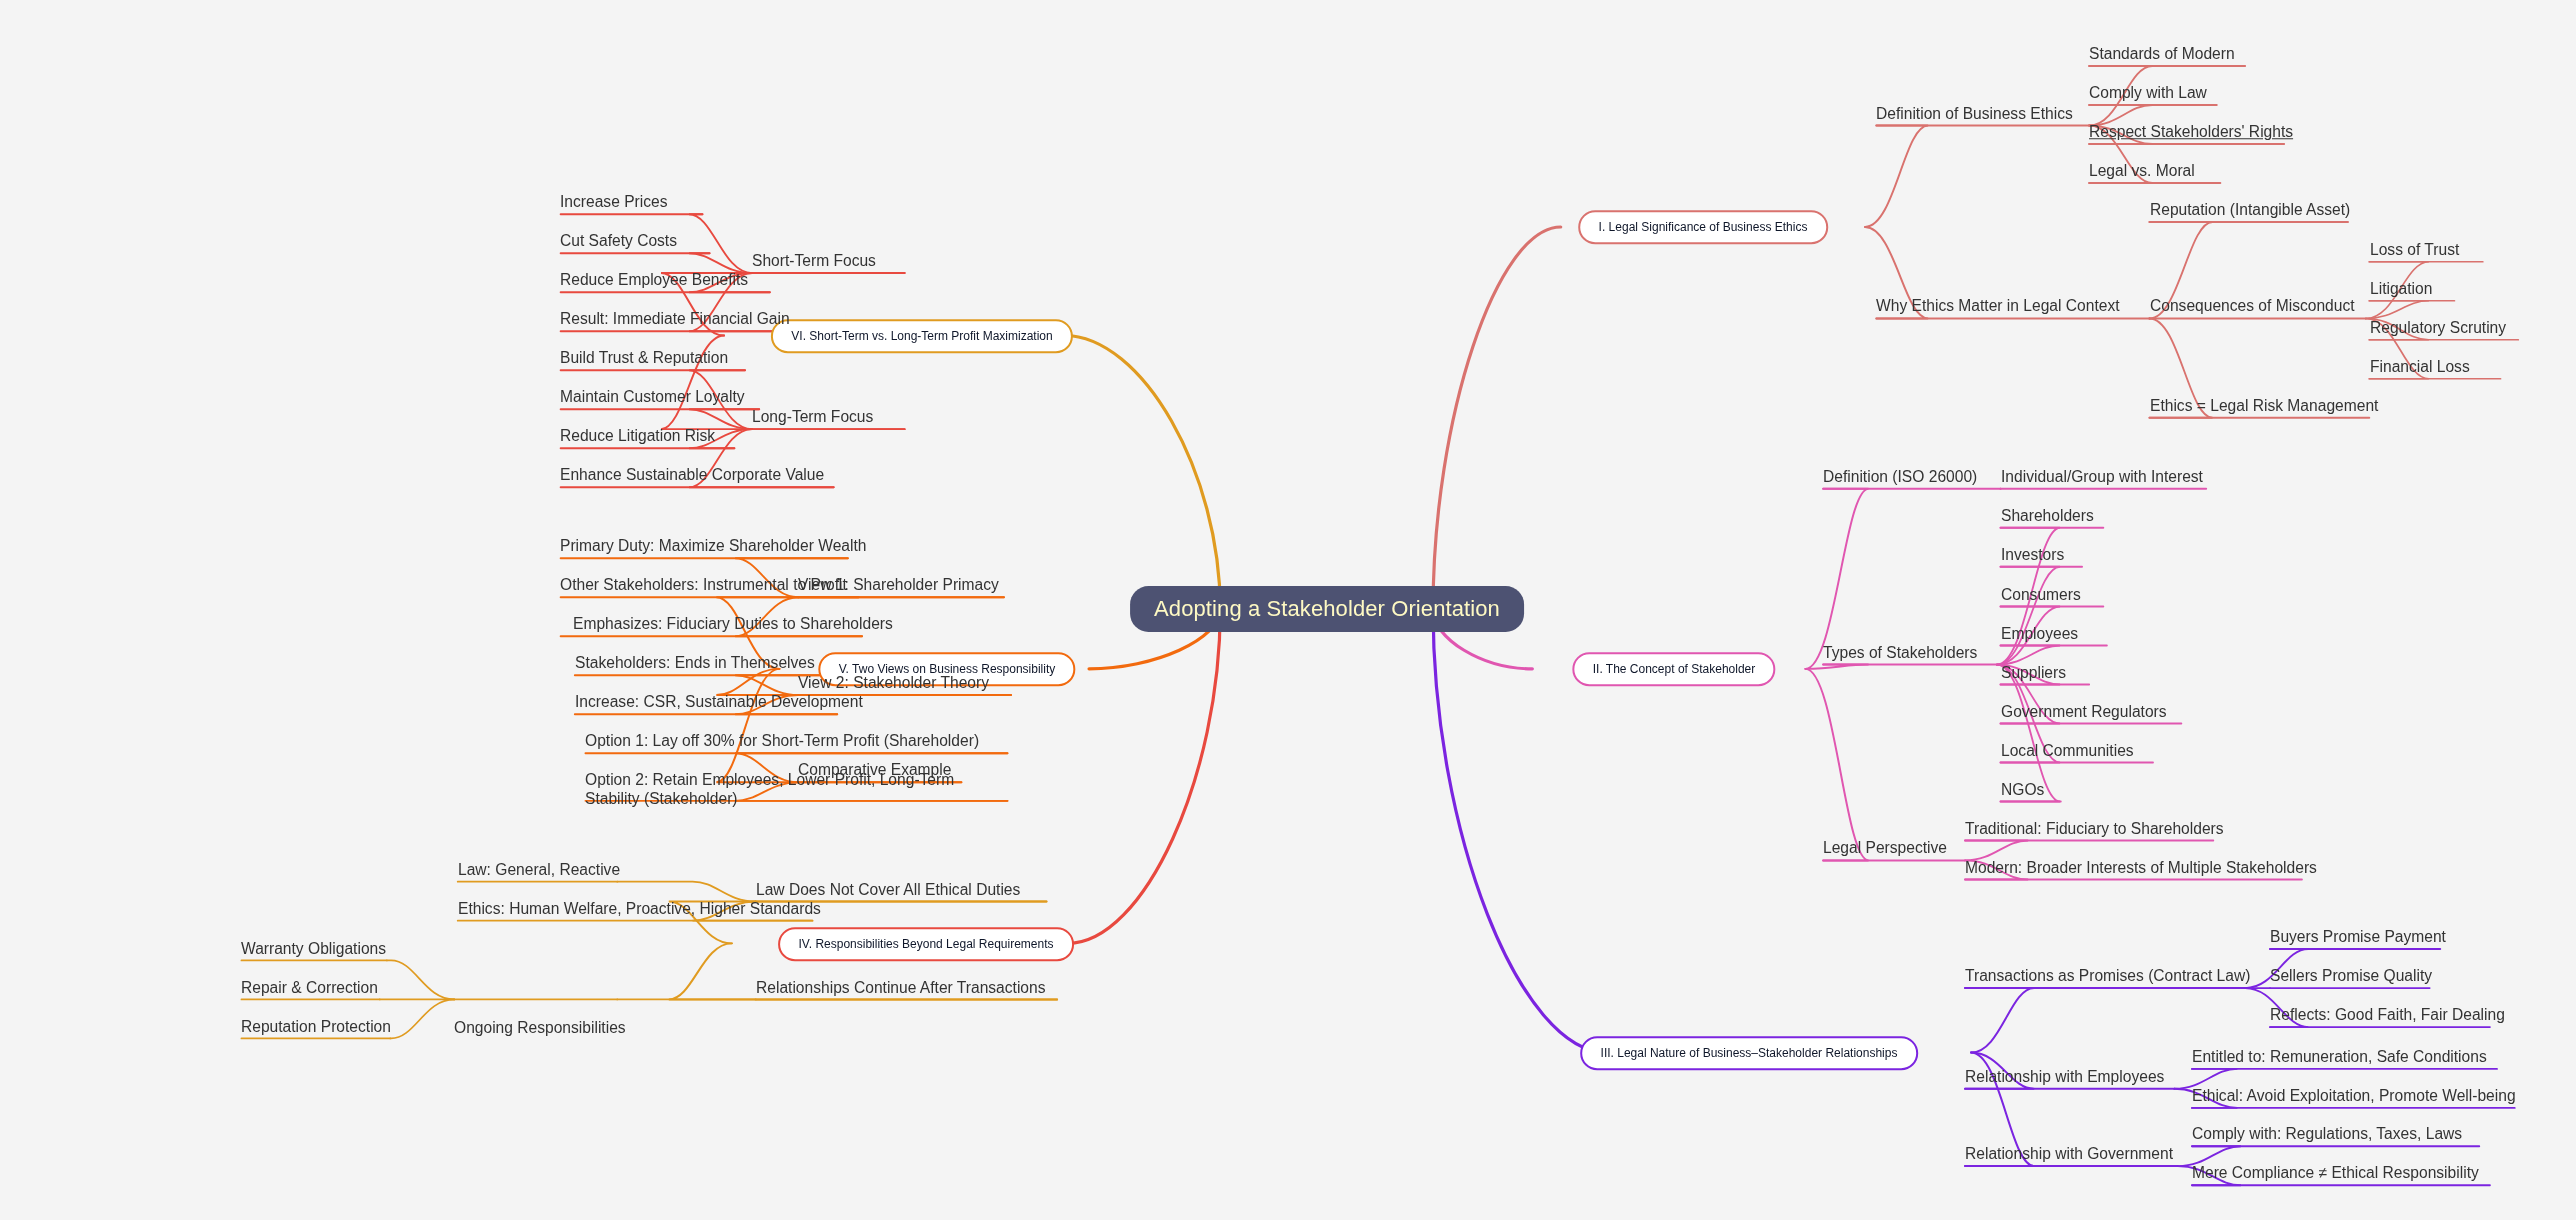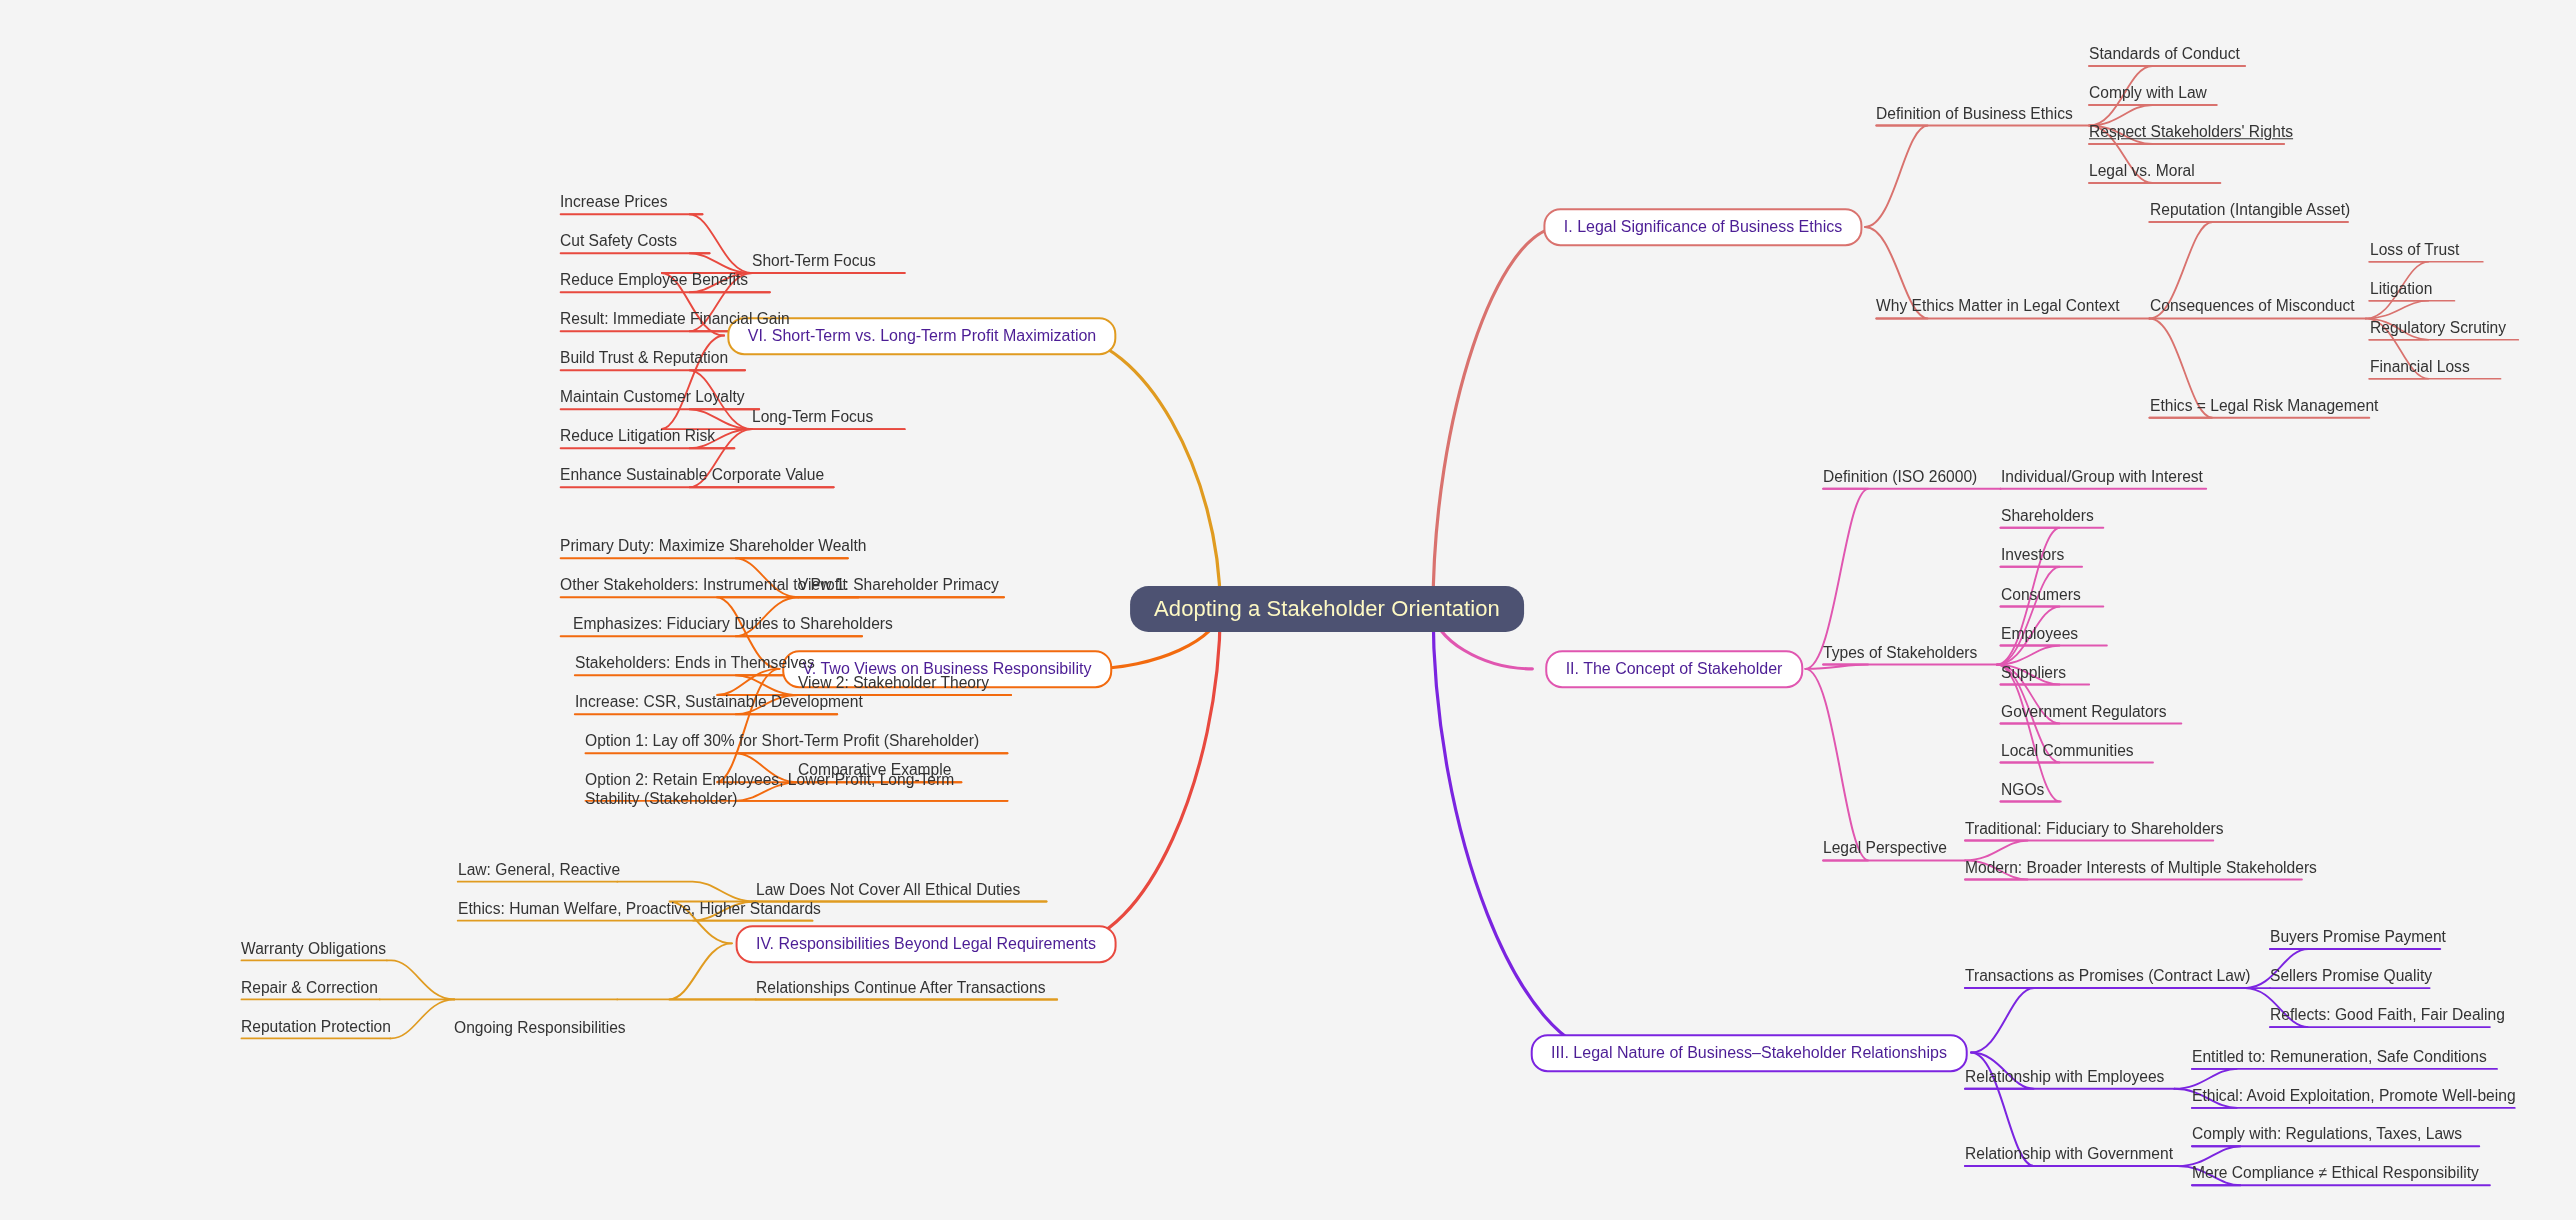--- a/index.html
+++ b/index.html
@@ -7,21 +7,21 @@
   #stage{position:relative;width:2576px;height:1220px;background:#f4f4f4;}
   svg.links{position:absolute;left:0;top:0;width:2576px;height:1220px;pointer-events:none;}         
   .root-node{
     position:absolute;transform:translate(-50%,-50%);
     background:#4d5272;color:#ffffff;border-radius:18.4px;
     padding:10px 24px;font-size:22px;letter-spacing:0.1px;white-space:nowrap;
   }
   .lvl1{
     position:absolute;transform:translate(-50%,-50%);
     background:#ffffff;border-radius:17px;border:2.1px solid #c9554f;
-    padding:7.8px 18.4px;font-size:16px;color:#4c1d95;white-space:nowrap;
+    padding:7.8px 18.4px;font-size:12px;color:#0f172a;white-space:nowrap;
   }
   .lvl2,.lvl3{
     position:absolute;transform:translate(0,-50%);
     font-size:15.6px;color:#333333;white-space:nowrap;line-height:1.25;
   }
   .lvl2.right,.lvl3.right{text-align:left;}
   .lvl2.left,.lvl3.left{text-align:left;}
   .wrapnode{white-space:normal;width:397px;}
 </style>
 </head>
@@ -163,21 +163,21 @@
       <path d="M 1060 605 C 1018 605, 1005 577, 971 577 L 1070 577" fill="none" stroke="#e8493f" stroke-width="2.6" stroke-linecap="round"></path>
       <path d="M 1035 632 L 790 632" fill="none" stroke="#e8493f" stroke-width="2.6" stroke-linecap="round"></path>
       <path d="M 1060 605 C 1018 605, 1005 632, 971 632 L 1035 632" fill="none" stroke="#e8493f" stroke-width="2.6" stroke-linecap="round"></path>
       <path d="M 1175 687 L 790 687" fill="none" stroke="#e8493f" stroke-width="2.6" stroke-linecap="round"></path>
       <path d="M 1060 605 C 1018 605, 1005 687, 971 687 L 1175 687" fill="none" stroke="#e8493f" stroke-width="2.6" stroke-linecap="round"></path>
     </svg>
   <div id="nodes">
       <div class="root-node" style="left: 1327px; top: 609px; background: rgb(77, 82, 114); color: #fef9c3;">Adopting a Stakeholder Orientation</div>
       <div class="lvl1" style="left: 1703px; top: 227px; border-color: rgb(217, 114, 110);">I. Legal Significance of Business Ethics</div>
       <div class="lvl2 right" style="top: 114px; left: 1876px;">Definition of Business Ethics</div>
-      <div class="lvl3 right" style="top: 54px; left: 2089px;">Standards of Conduct</div>
+      <div class="lvl3 right" style="top: 54px; left: 2089px;">Standards of Modern</div>
       <div class="lvl3 right" style="top: 93px; left: 2089px;">Comply with Law</div>
       <div class="lvl3 right" style="top: 132px; left: 2089px; text-decoration: underline;">Respect Stakeholders' Rights</div>
       <div class="lvl3 right" style="top: 171px; left: 2089px;">Legal vs. Moral</div>
       <div class="lvl2 right" style="top: 306px; left: 1876px;">Why Ethics Matter in Legal Context</div>
       <div class="lvl3 right" style="top: 210px; left: 2150px;">Reputation (Intangible Asset)</div>
       <div class="lvl3 right" style="top: 306px; left: 2150px;">Consequences of Misconduct</div>
       <div class="lvl3 right" style="top: 250px; left: 2370px;">Loss of Trust</div>
       <div class="lvl3 right" style="top: 289px; left: 2370px;">Litigation</div>
       <div class="lvl3 right" style="top: 328px; left: 2370px;">Regulatory Scrutiny</div>
       <div class="lvl3 right" style="top: 367px; left: 2370px;">Financial Loss</div>

